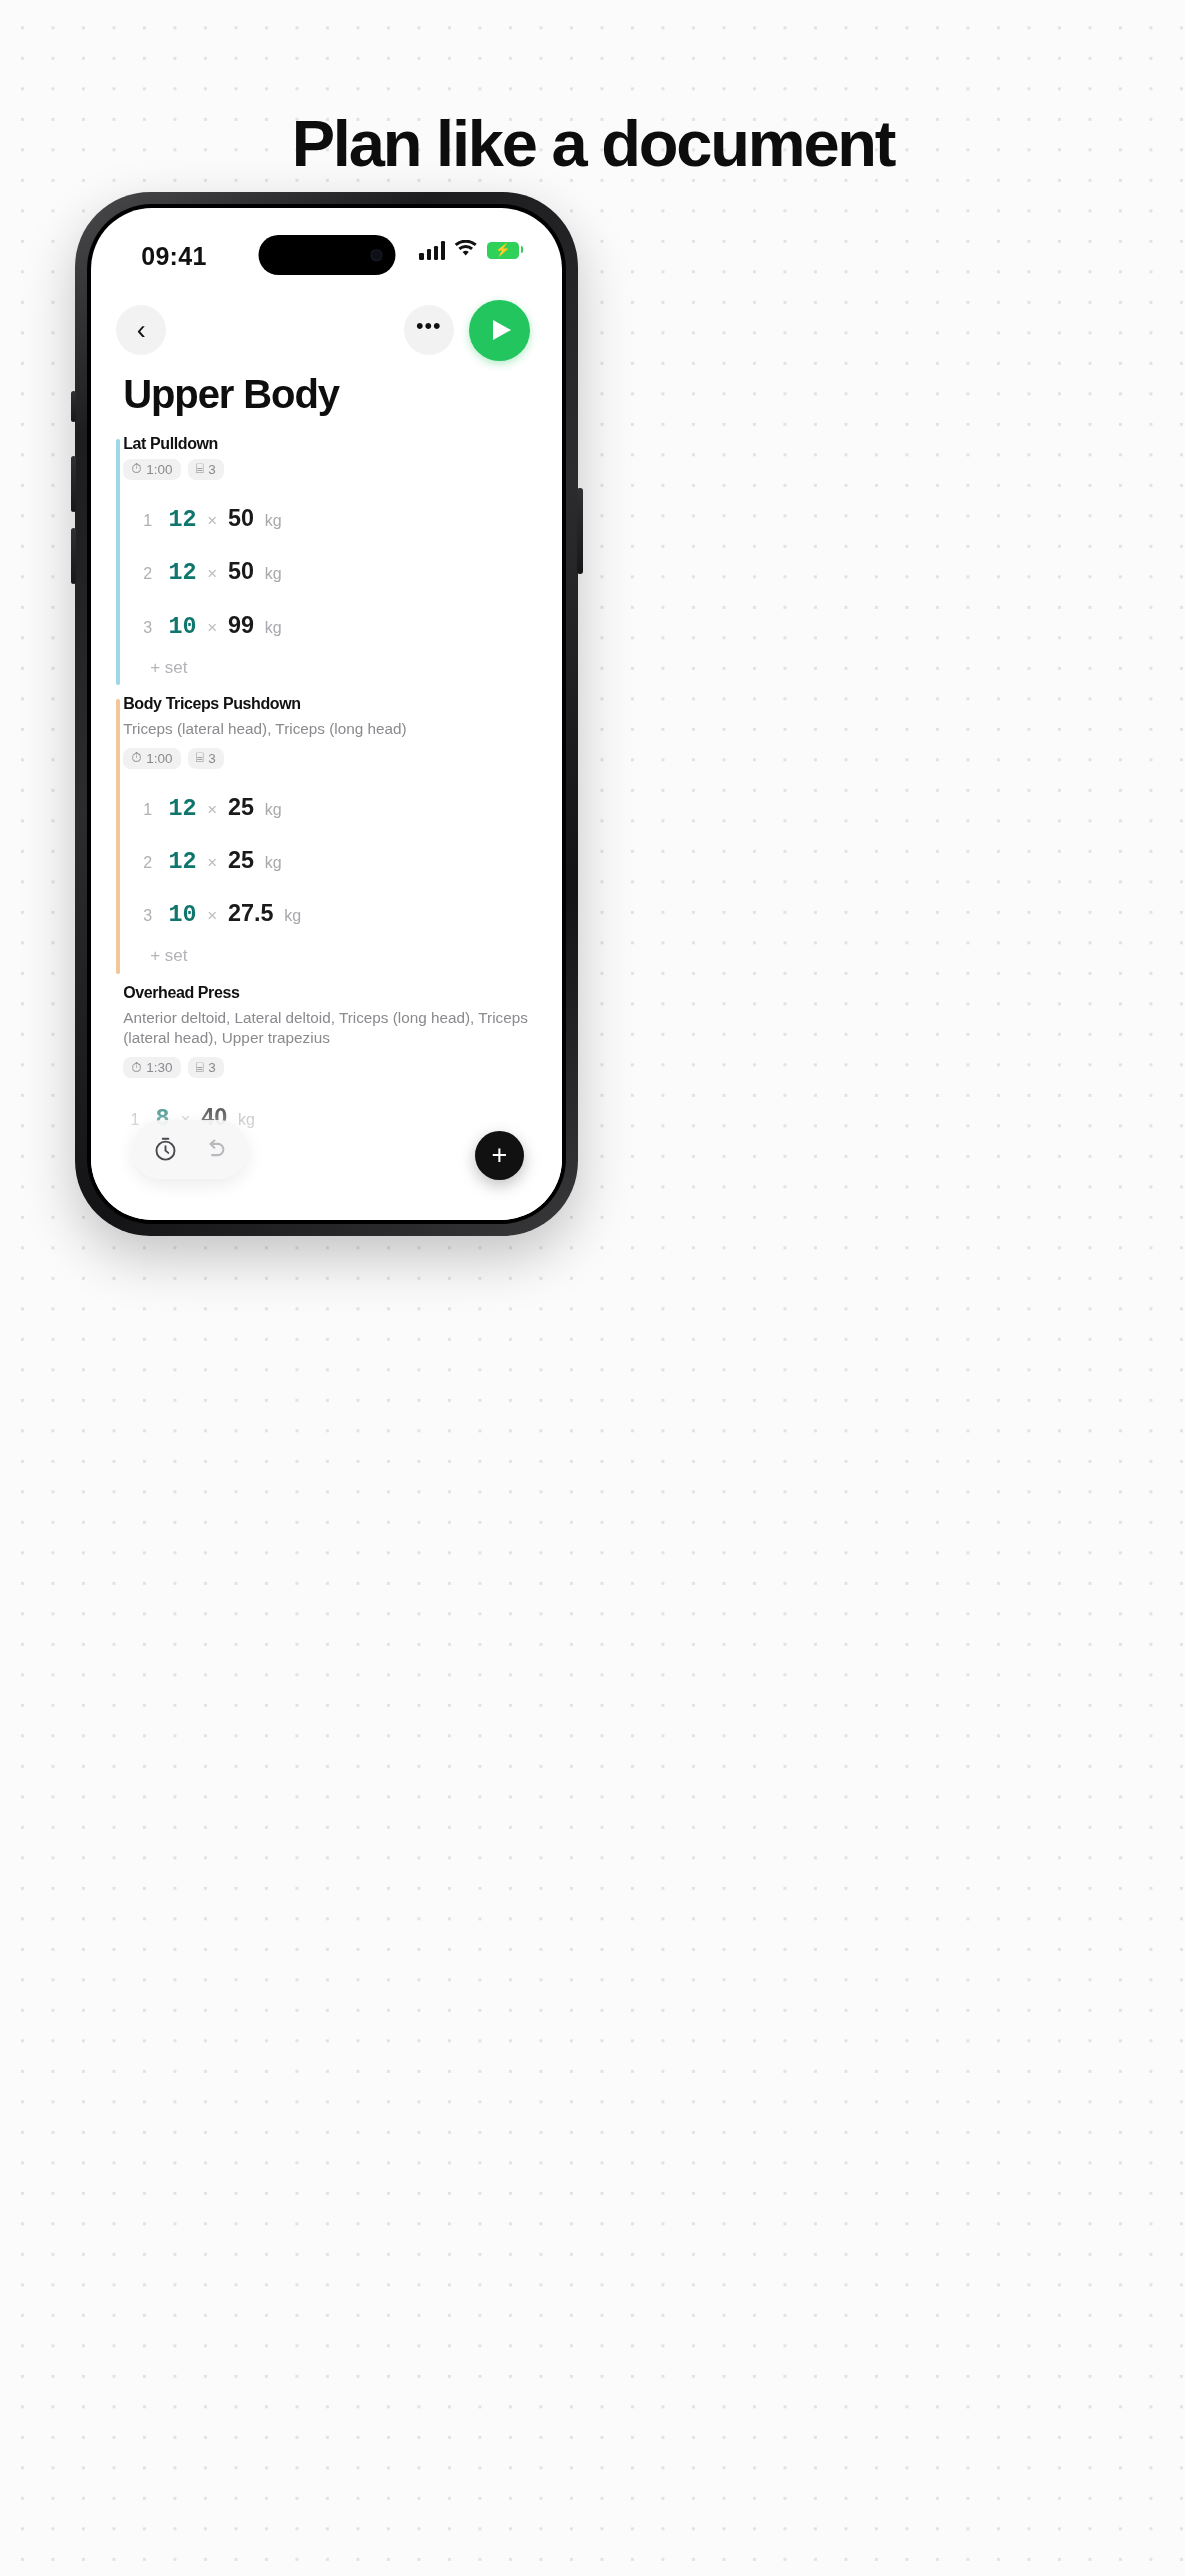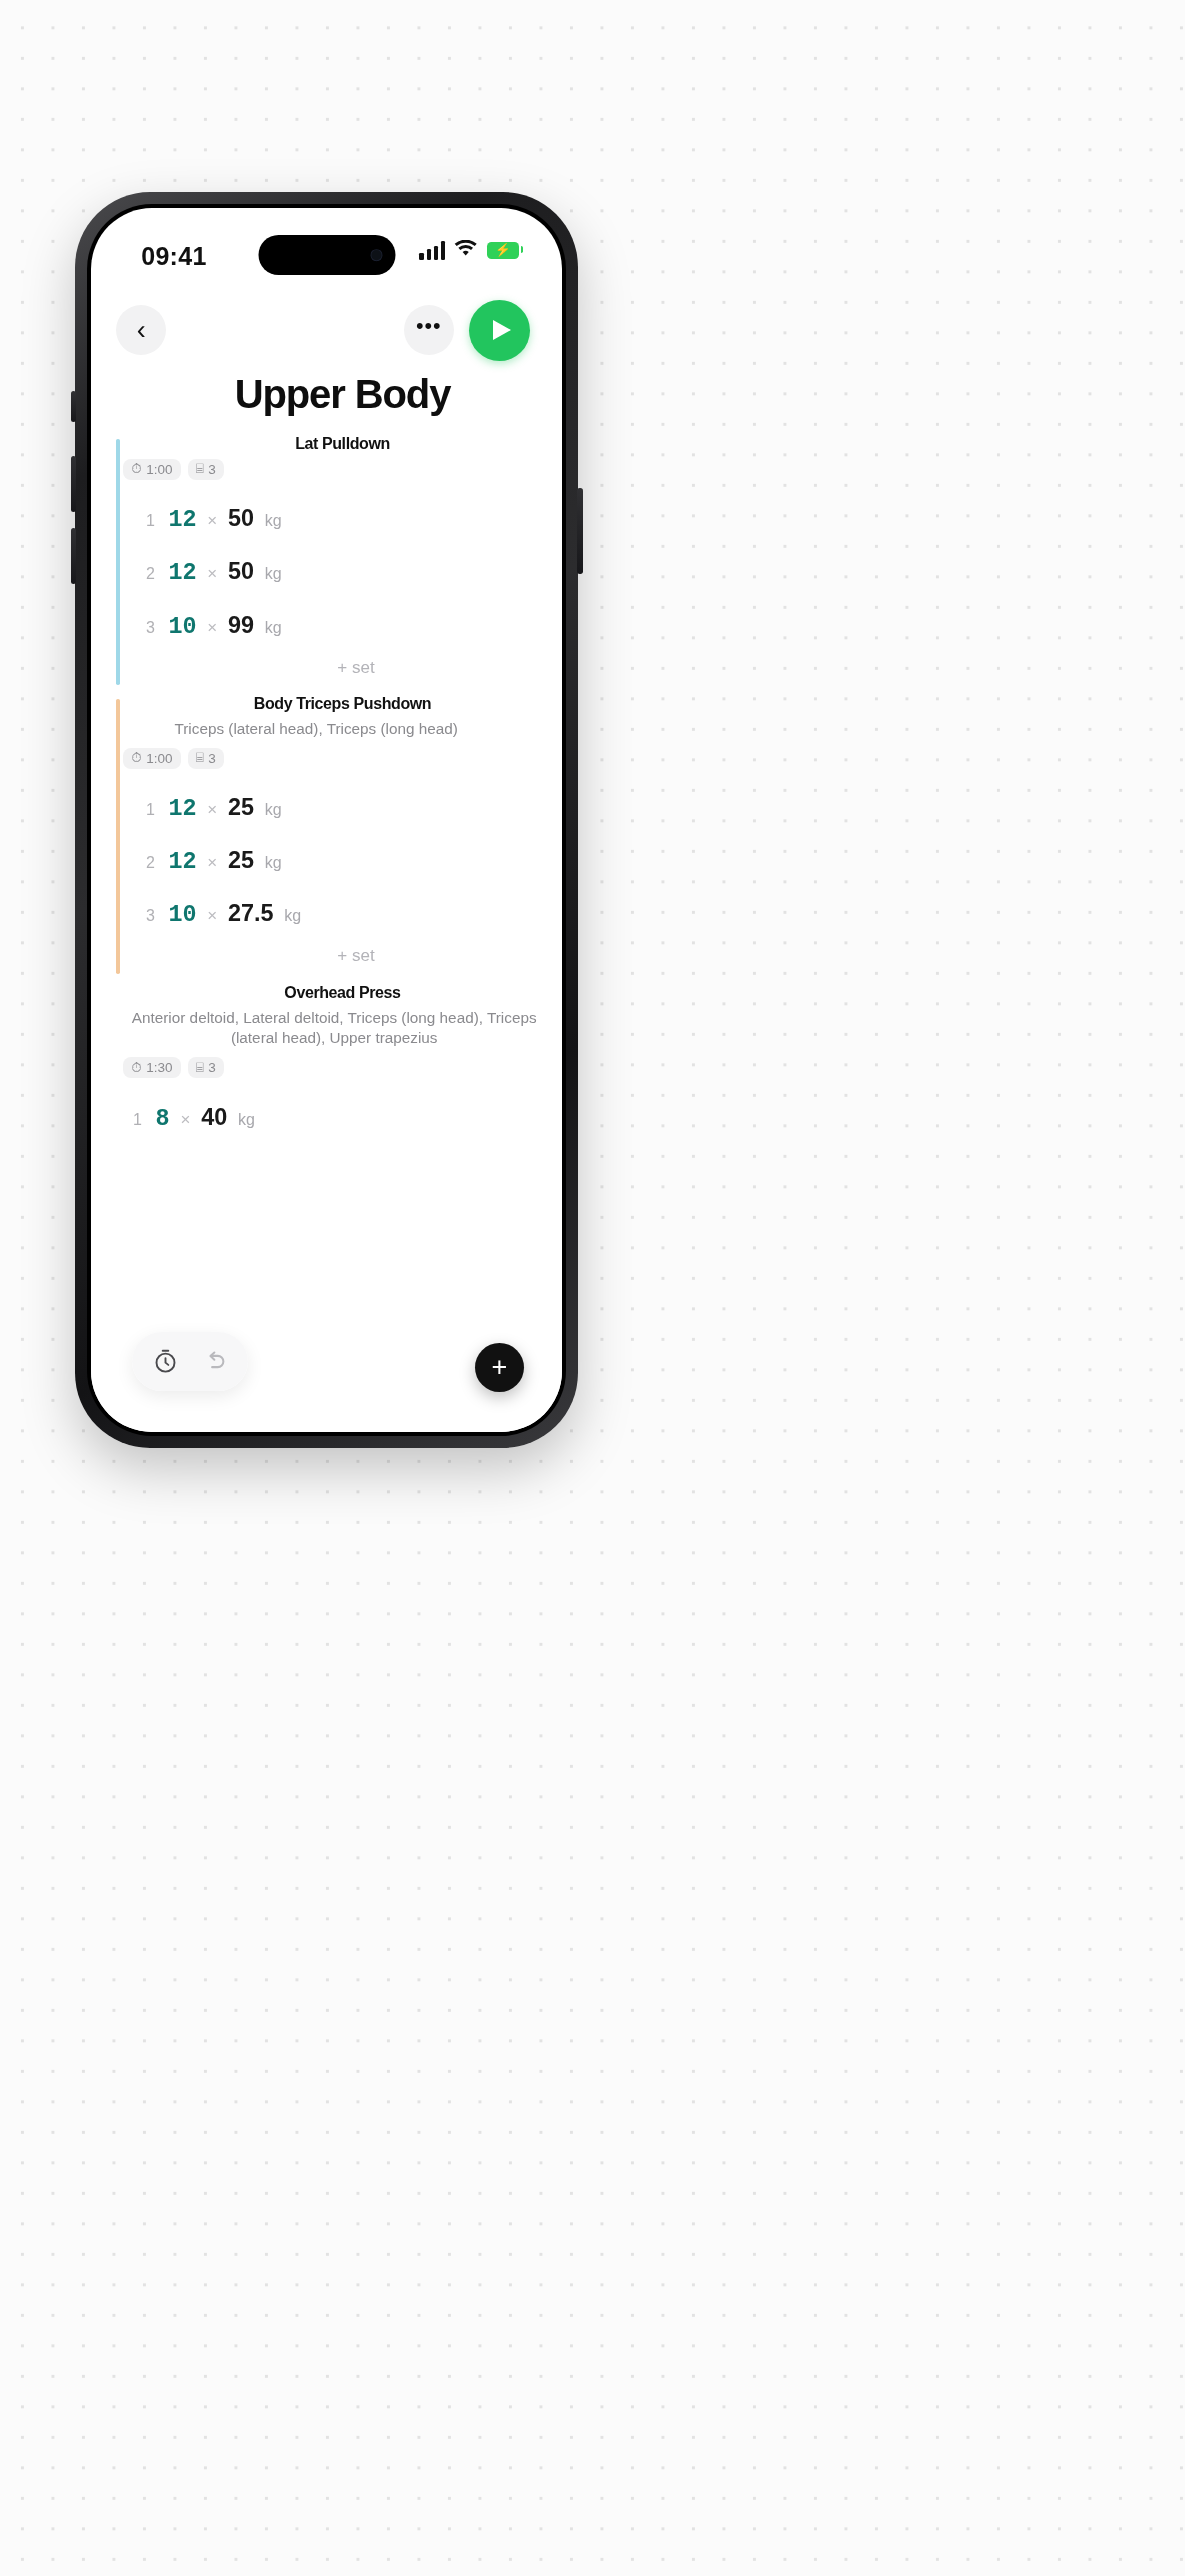--- a/index.html
+++ b/index.html
@@ -23,26 +23,25 @@
     text-align: center;
     font-size: 65px;
     font-weight: bold;
     letter-spacing: -2.2px;
     color: #0d0d0d;
   }
   
   .phone {
     position: absolute;
     left: 75px; top: 192px;
-    width: 503px; height: 1256px;
+    width: 503px; height: 1044px;
     border-radius: 75px;
     background: linear-gradient(145deg,#4a4a4d 0%, #1d1d1f 18%, #2c2c2e 45%, #131315 75%, #39393c 100%);
     padding: 11.7px;
     box-shadow: 0 21.6px 54px rgba(0,0,0,.22);
-    text-align: center;
   }
   .phone-inner {
     position: relative;
     width: 100%; height: 100%;
     border-radius: 65px;
     background: #000;
     padding: 4.5px;
   }
   .screen {
     position: relative;
@@ -191,20 +190,21 @@
     position: absolute; left: 0; right: 0; bottom: 0; height: 135px;
     background: linear-gradient(180deg, rgba(255,255,255,0) 0%, rgba(255,255,255,.92) 55%, #fff 100%);
     pointer-events: none;
   }
 </style>
 </head>
 <body>
 
 <div class="page">
 
+  <div class="headline">Plan like a document</div>
 
   <div class="phone">
     <div class="btn-side btn-mute"></div>
     <div class="btn-side btn-volup"></div>
     <div class="btn-side btn-voldn"></div>
     <div class="btn-side btn-power"></div>
 
     <div class="phone-inner">
       <div class="screen">
 

